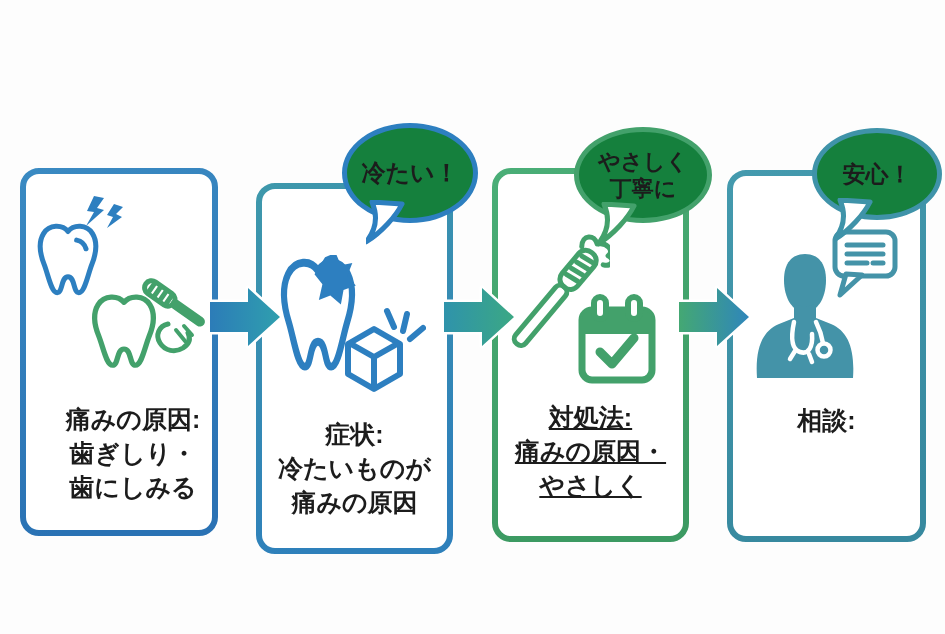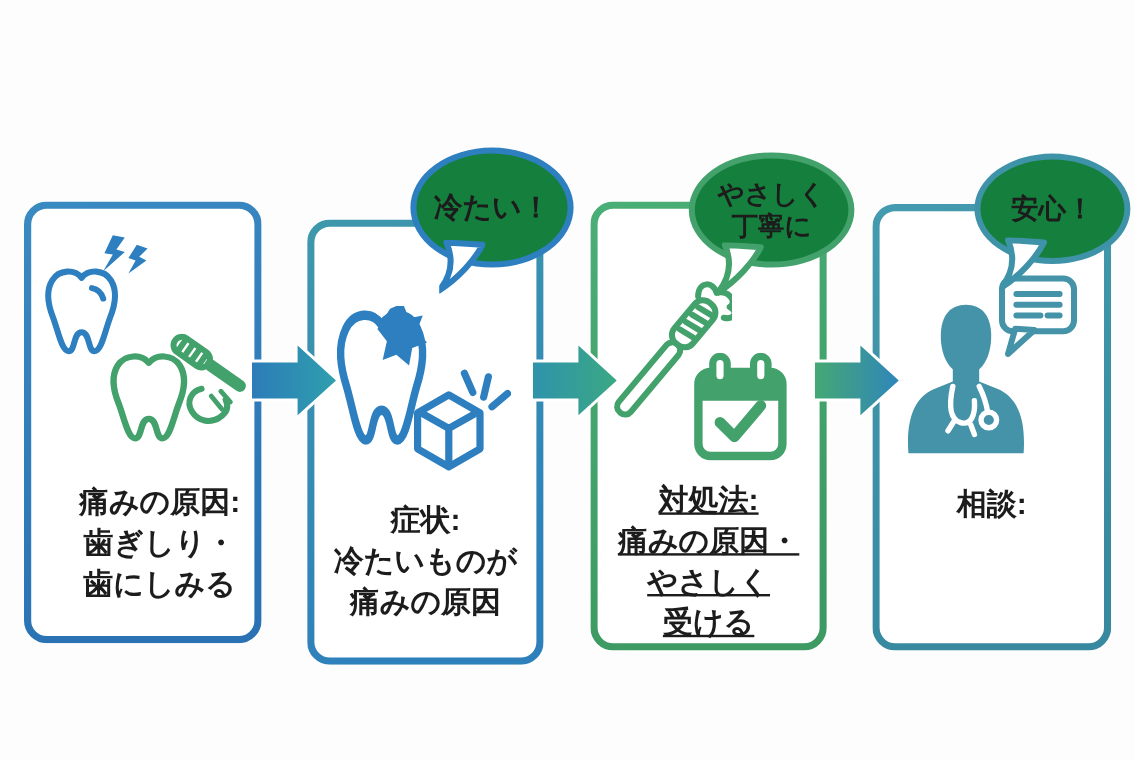--- a/index.html
+++ b/index.html
@@ -134,21 +134,20 @@
       <path d="M4,40 L4,26 a10,10 0 0 1 10,-10 h50 a10,10 0 0 1 10,10 v14 Z" fill="#43a16b"></path>
       <rect x="16" y="3" width="12" height="22" rx="6" fill="#ffffff" stroke="#43a16b" stroke-width="6"></rect>
       <rect x="50" y="3" width="12" height="22" rx="6" fill="#ffffff" stroke="#43a16b" stroke-width="6"></rect>
       <polyline points="22,58 34,70 56,44" fill="none" stroke="#43a16b" stroke-width="9" stroke-linecap="round" stroke-linejoin="round"></polyline>
     </svg>
 
     <div class="caption" style="top:232px;text-decoration:underline;">
       <span>対処法:</span>
       <span>痛みの原因・</span>
       <span>やさしく</span>
-      <span>受ける</span>
     </div>
   </section>
 
   <section class="panel" style="left:727px;top:170px;width:199px;height:372px;">
     <svg class="frame" width="199" height="372" viewBox="0 0 199 372">
       <defs>
           <linearGradient id="gp4" x1="0" y1="0" x2="0.2" y2="1">
         <stop offset="0" stop-color="#449aae"></stop>
             <stop offset="1" stop-color="#37899f"></stop>
       </linearGradient>

